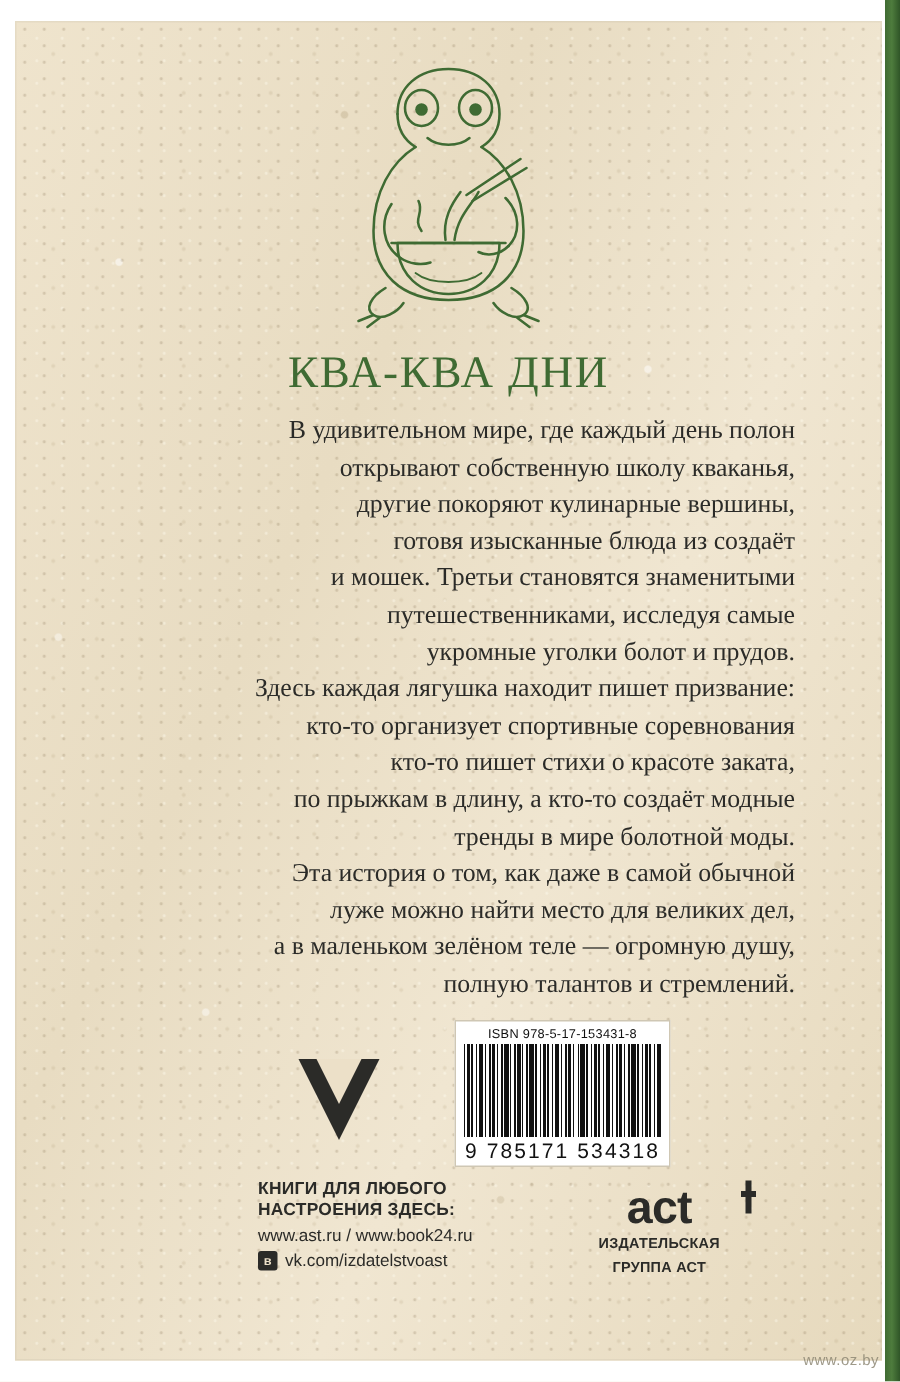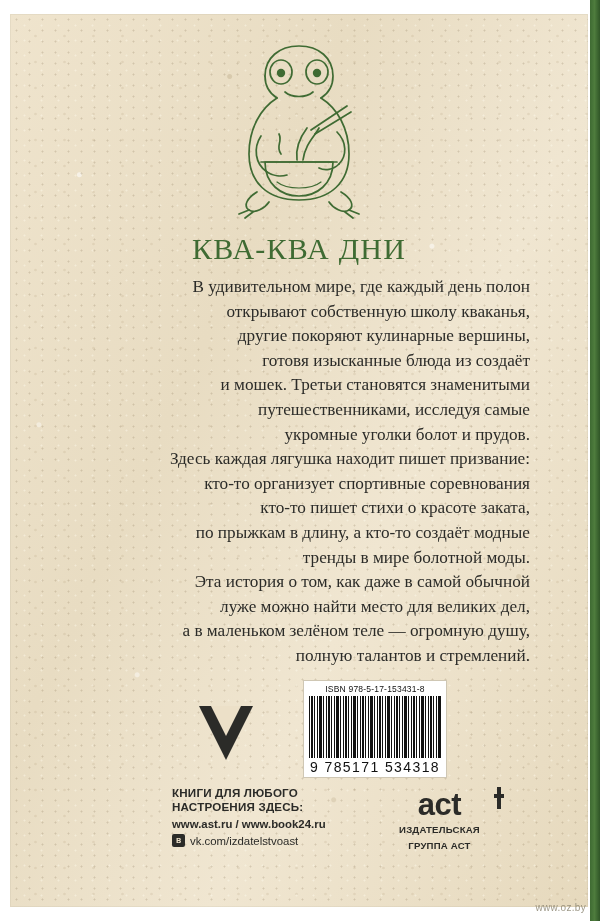--- a/index.html
+++ b/index.html
@@ -181,21 +181,20 @@
     font-weight: bold;
     font-size: 11.6px;
     line-height: 14px;
     letter-spacing: 0.2px;
   }
   .footer-sites {
     font-family: "Liberation Sans", sans-serif;
     font-size: 11.4px;
     line-height: 14px;
     margin-top: 3px;
-    font-weight: bold;
   }
   .social-row {
     display: flex;
     align-items: center;
     gap: 5px;
     margin-top: 3px;
     font-family: "Liberation Sans", sans-serif;
     font-size: 11.4px;
   }
   .sq-icon {

